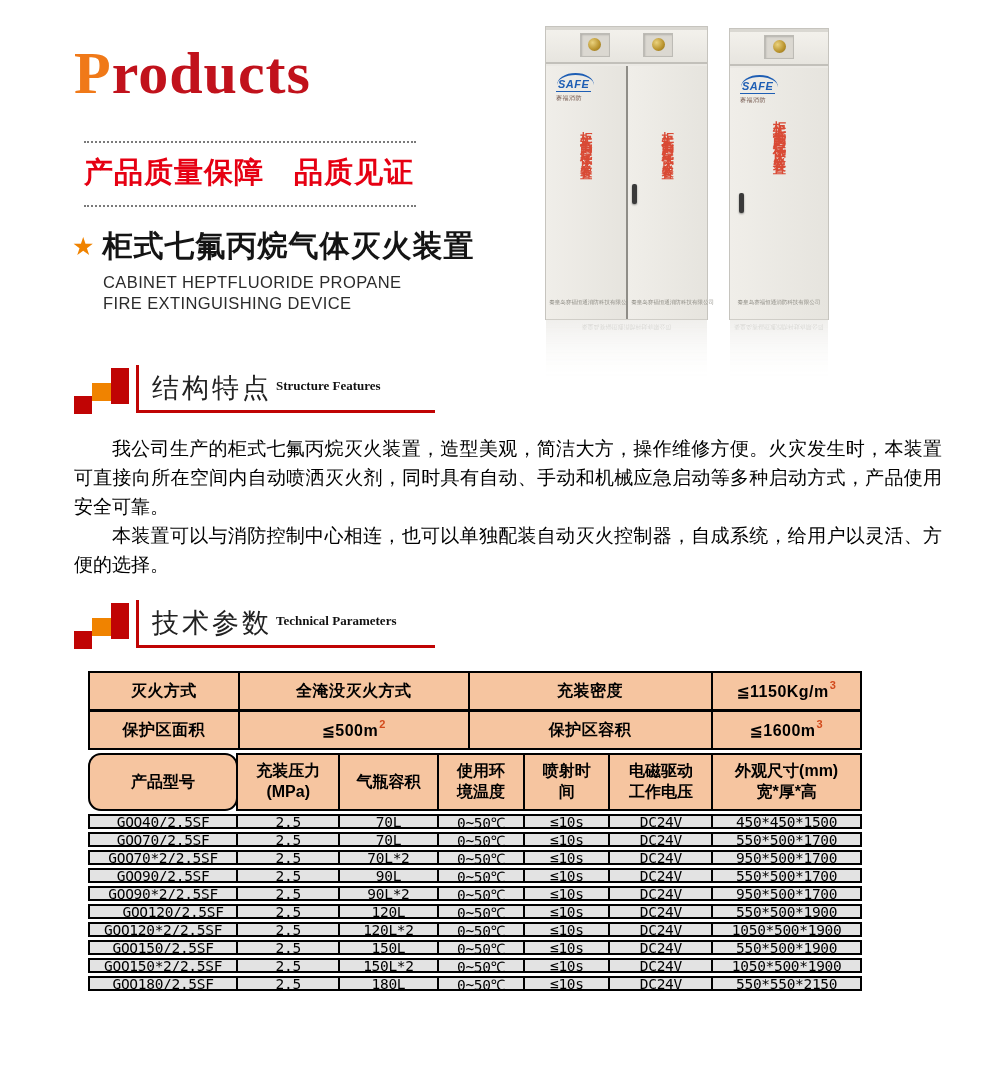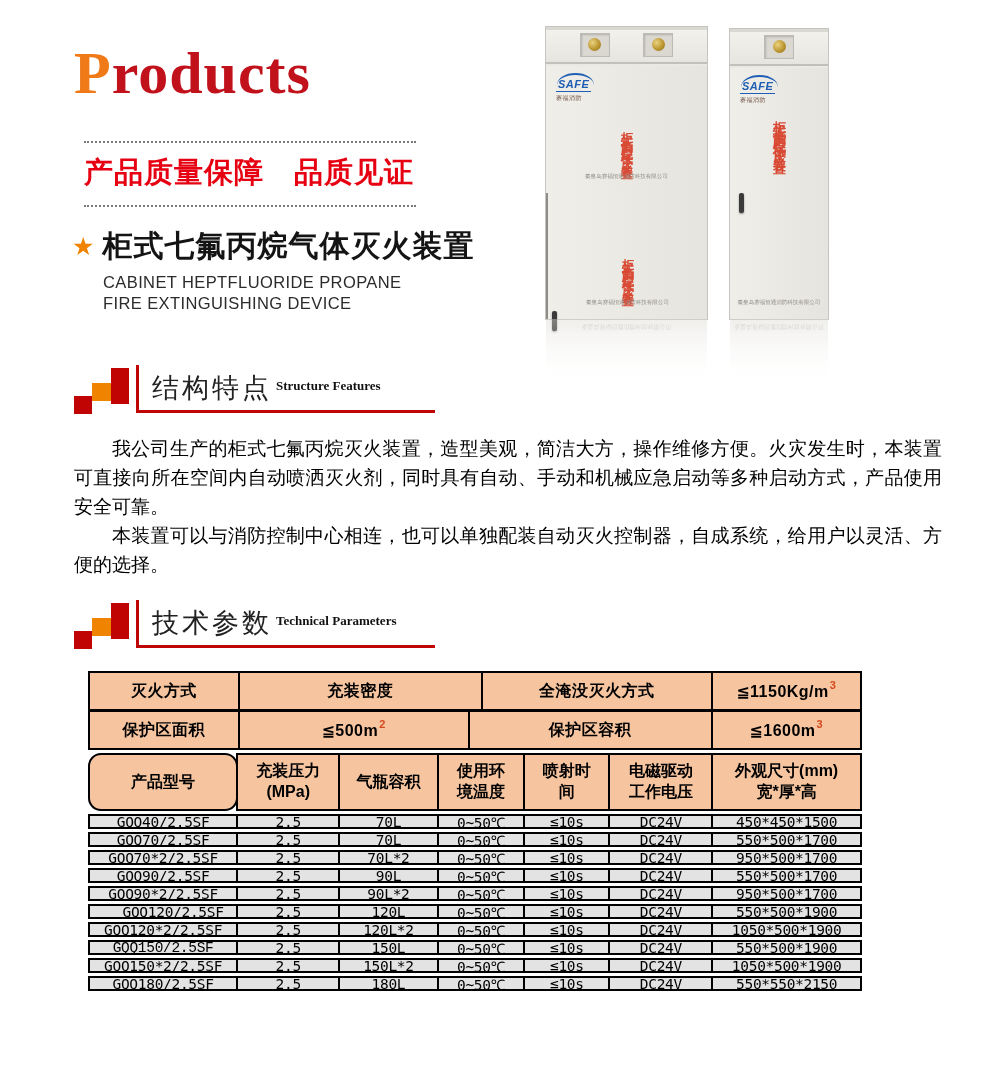--- a/index.html
+++ b/index.html
@@ -31,21 +31,21 @@
   .cabinet { position:absolute; background:#EBE9E4; border:1px solid #C6C4BE; }
   .cab-left  { left:545px; top:26px; width:163px; height:294px; }
   .cab-right { left:729px; top:28px; width:100px; height:292px; }
   .cab-top { position:relative; height:37px; border-bottom:2px solid #C2C0BA;
     background:linear-gradient(#F4F2ED,#E7E5DF); display:flex; justify-content:space-evenly; align-items:center; }
   .cab-top::before { content:""; position:absolute; top:0; left:0; right:0; height:3px; background:#DAD8D2; }
   .nozzle-box { width:30px; height:24px; background:#DBD8D1; border:1px solid #BDBBB5;
     box-shadow:inset 1px 1px 2px rgba(0,0,0,.18); display:flex; align-items:center; justify-content:center; z-index:1; }
   .nozzle { width:13px; height:13px; border-radius:50%;
     background:radial-gradient(circle at 35% 35%, #EAD27E, #B8922C 60%, #8A6A1A); }
-  .cab-body { position:absolute; top:39px; bottom:0; left:0; right:0; display:flex;flex-direction:column; }
+  .cab-body { position:absolute; top:39px; bottom:0; left:0; right:0; display:flex; }
   .door { position:relative; flex:1; background:linear-gradient(90deg,#F0EEE9,#E6E4DE); }
   .door + .door { border-left:2px solid #8F8D87; }
   .door-text { position:absolute; left:50%; transform:translateX(-50%); top:56px;
     writing-mode:vertical-rl; text-orientation:upright; color:#D94A35; font-weight:bold;
     font-size:12px; letter-spacing:3.3px; white-space:nowrap; }
   .cab-right .door-text { top:42px; font-size:13px; letter-spacing:3.8px; }
   .logo { position:absolute; top:8px; left:10px; width:50px; }
   .logo-text { display:inline-block; color:#1E5EB4; font-style:italic; font-weight:bold; font-size:11px;
     letter-spacing:0.5px; position:relative; border-bottom:1.5px solid #1E5EB4; padding:0 2px 1px 2px; }
   .logo-text::before { content:""; position:absolute; left:1px; right:-3px; top:-5px; height:10px;
@@ -208,25 +208,25 @@
     <div class="sh-cn">技术参数</div>
     <div class="sh-en">Technical Parameters</div>
     <div class="hline"></div>
   </div>
 
   <div class="ptable" id="table-root">
       <div class="trow top">
         <div class="tcell" style="flex: 0 0 19.6%;">
           <span>灭火方式</span>
         </div>
+        <div class="tcell" style="flex: 0 0 calc(29.7% + 2px); margin-left: -2px;">
+          <span>全淹没灭火方式</span>
+        </div>
         <div class="tcell" style="flex: 0 0 calc(31.4% + 2px); margin-left: -2px;">
           <span>充装密度</span>
-        </div>
-        <div class="tcell" style="flex: 0 0 calc(29.7% + 2px); margin-left: -2px;">
-          <span>全淹没灭火方式</span>
         </div>
         <div class="tcell" style="flex: 0 0 calc(19.3% + 2px); margin-left: -2px;">
           <span>≦1150Kg/m</span>
           <span class="sup">3</span>
         </div>
       </div>
       <div class="trow top merge">
         <div class="tcell" style="flex: 0 0 19.6%;">
           <span>保护区面积</span>
         </div>
@@ -327,21 +327,21 @@
       <div class="trow datarow">
         <div class="tcell" style="flex: 0 0 19.4%;">GQQ120*2/2.5SF</div>
         <div class="tcell" style="flex: 0 0 calc(13.2% + 2px); margin-left: -2px;">2.5</div>
         <div class="tcell" style="flex: 0 0 calc(12.7% + 2px); margin-left: -2px;">120L*2</div>
         <div class="tcell" style="flex: 0 0 calc(11.2% + 2px); margin-left: -2px;">0~50℃</div>
         <div class="tcell" style="flex: 0 0 calc(11% + 2px); margin-left: -2px;">≦10s</div>
         <div class="tcell" style="flex: 0 0 calc(13.3% + 2px); margin-left: -2px;">DC24V</div>
         <div class="tcell" style="flex: 0 0 calc(19.2% + 2px); margin-left: -2px;">1050*500*1900</div>
       </div>
       <div class="trow datarow">
-        <div class="tcell" style="flex: 0 0 19.4%; font-family: Liberation Mono, monospace;">GQQ150/2.5SF</div>
+        <div class="tcell" style="flex: 0 0 19.4%;">GQQ150/2.5SF</div>
         <div class="tcell" style="flex: 0 0 calc(13.2% + 2px); margin-left: -2px;">2.5</div>
         <div class="tcell" style="flex: 0 0 calc(12.7% + 2px); margin-left: -2px;">150L</div>
         <div class="tcell" style="flex: 0 0 calc(11.2% + 2px); margin-left: -2px;">0~50℃</div>
         <div class="tcell" style="flex: 0 0 calc(11% + 2px); margin-left: -2px;">≦10s</div>
         <div class="tcell" style="flex: 0 0 calc(13.3% + 2px); margin-left: -2px;">DC24V</div>
         <div class="tcell" style="flex: 0 0 calc(19.2% + 2px); margin-left: -2px;">550*500*1900</div>
       </div>
       <div class="trow datarow">
         <div class="tcell" style="flex: 0 0 19.4%;">GQQ150*2/2.5SF</div>
         <div class="tcell" style="flex: 0 0 calc(13.2% + 2px); margin-left: -2px;">2.5</div>

